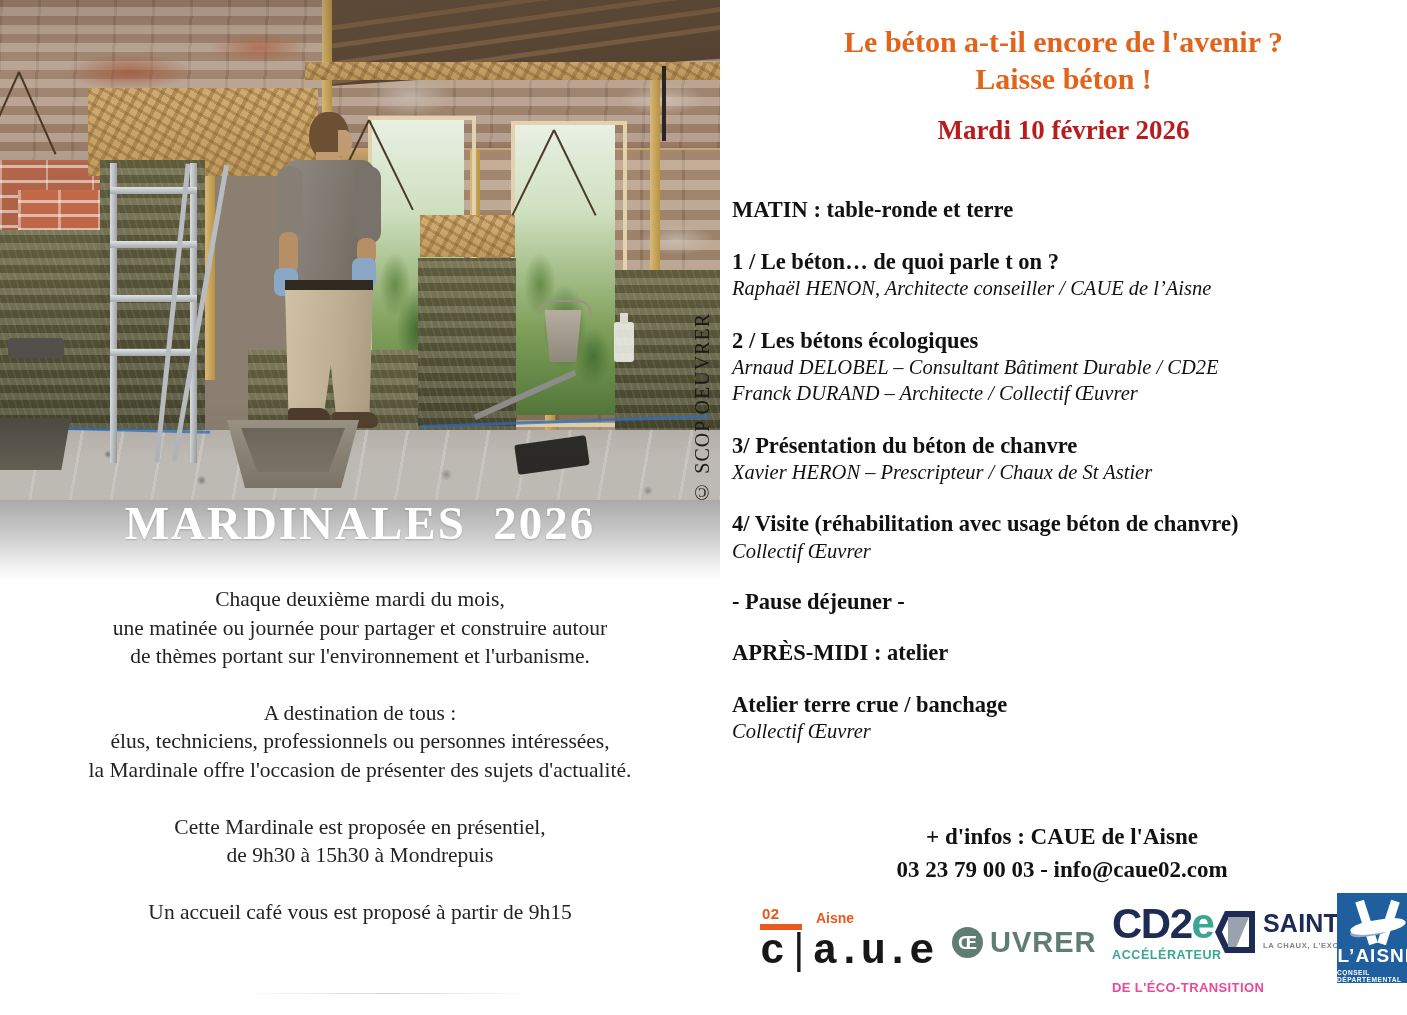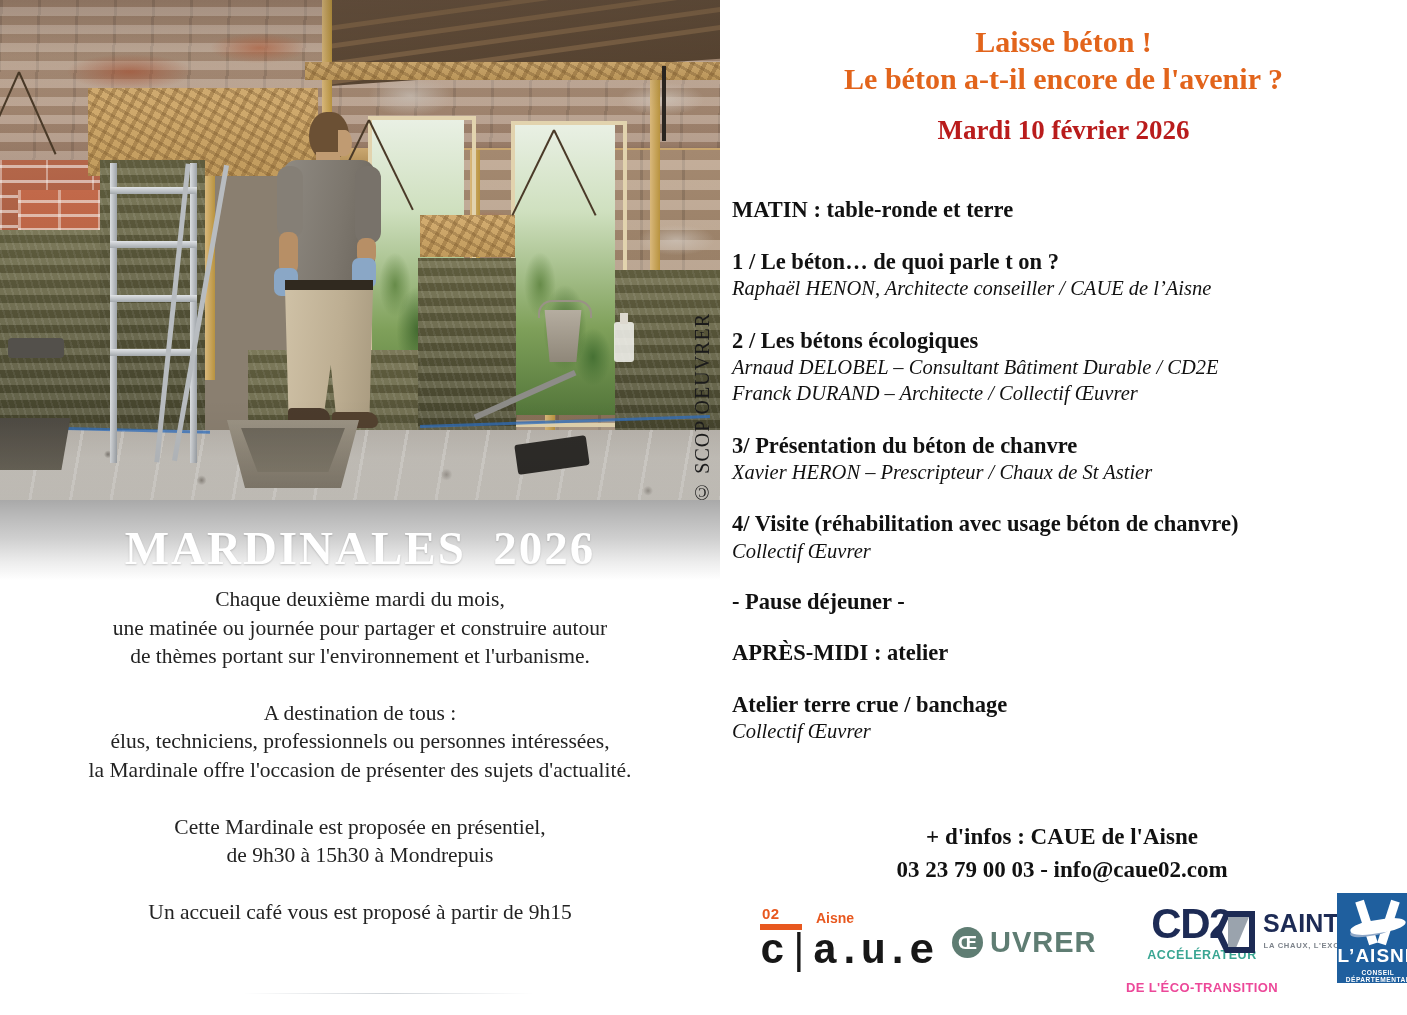--- a/index.html
+++ b/index.html
@@ -203,21 +203,21 @@
     position:absolute;right:6px;bottom:8px;
     writing-mode:vertical-rl;transform:rotate(180deg);
     font-family:"Liberation Serif",serif;font-size:20px;letter-spacing:1px;
     color:#1b1b1b;white-space:nowrap;
   }
 
   
   .band{
     position:absolute;left:0;top:500px;width:720px;height:80px;
     background:linear-gradient(180deg,#a9a9a9 0%,#b8b8b8 18%,#cfcfcf 48%,#ededed 78%,#ffffff 100%);
-    display:flex;align-items:flex-end;justify-content:center;
+    display:flex;align-items:flex-start;justify-content:center;
   }
   .band-title{
     font-family:"Liberation Serif",serif;
     font-size:47px;font-weight:700;color:#fff;letter-spacing:2px;
     line-height:1;margin-bottom:8px;white-space:pre;
     text-shadow:0 1px 2px rgba(0,0,0,.18);
   }
 
   
   .leftbody{
@@ -246,21 +246,21 @@
   .p-sub{font-size:20.5px;font-style:italic;line-height:1.28;white-space:nowrap;}
   .p-pause{margin-top:25px;font-size:22.5px;font-weight:700;}
   .p-sec2{margin-top:25px;font-size:22.5px;font-weight:700;}
 
   .contact{
     position:absolute;left:12px;top:820px;width:660px;text-align:center;
     font-size:23px;font-weight:700;color:#111;line-height:1.45;
   }
 
   
-  .logos{position:absolute;left:0;top:893px;width:687px;height:105px;text-align:center;}
+  .logos{position:absolute;left:0;top:893px;width:687px;height:105px;}
   .logo{position:absolute;}
 
   
   .caue{left:40px;top:14px;width:180px;height:72px;}
   .caue-top{position:relative;height:30px;}
   .caue-02{position:absolute;left:2px;top:-2px;font-family:"Liberation Sans",sans-serif;font-weight:700;font-size:15px;color:#e8581f;letter-spacing:.5px;}
   .caue-bar{position:absolute;left:0;top:17px;width:42px;height:6px;background:#e8581f;}
   .caue-aisne{position:absolute;left:56px;top:3px;font-family:"Liberation Sans",sans-serif;font-weight:700;font-size:14px;color:#e8581f;}
   .caue-main{position:absolute;left:0;top:24px;font-family:Liberation Mono, monospace;font-weight:700;font-size:42px;color:#171717;letter-spacing:-1px;line-height:1;}
   .caue-main .sep{color:#171717;font-weight:400;padding:0 2px;}
@@ -420,22 +420,22 @@
         <div class="lblock">
           <div><span>Un accueil café vous est proposé à partir de 9h15</span></div>
         </div>
       </div>
     <div class="fineline"></div>
   </div>
 
   <div class="right">
 
     <div class="head">
+      <div class="h1">Le béton a-t-il encore de l'avenir ?</div>
       <div class="h1">Laisse béton !</div>
-      <div class="h1">Le béton a-t-il encore de l'avenir ?</div>
       <div class="h2">Mardi 10 février 2026</div>
     </div>
 
     <div class="prog">
       <div class="p-sec">MATIN : table-ronde et terre</div>
       <div id="prog-items">
           <div class="p-item">
             <div class="p-title">1 / Le béton… de quoi parle t on ?</div>
             <div class="p-sub">Raphaël HENON, Architecte conseiller / CAUE de l’Aisne</div>
           </div>

